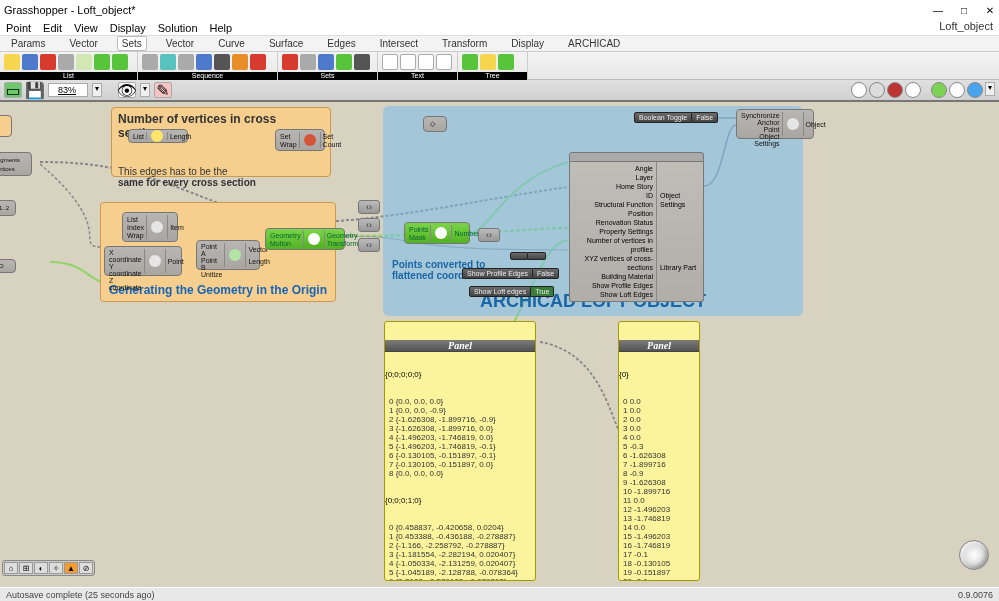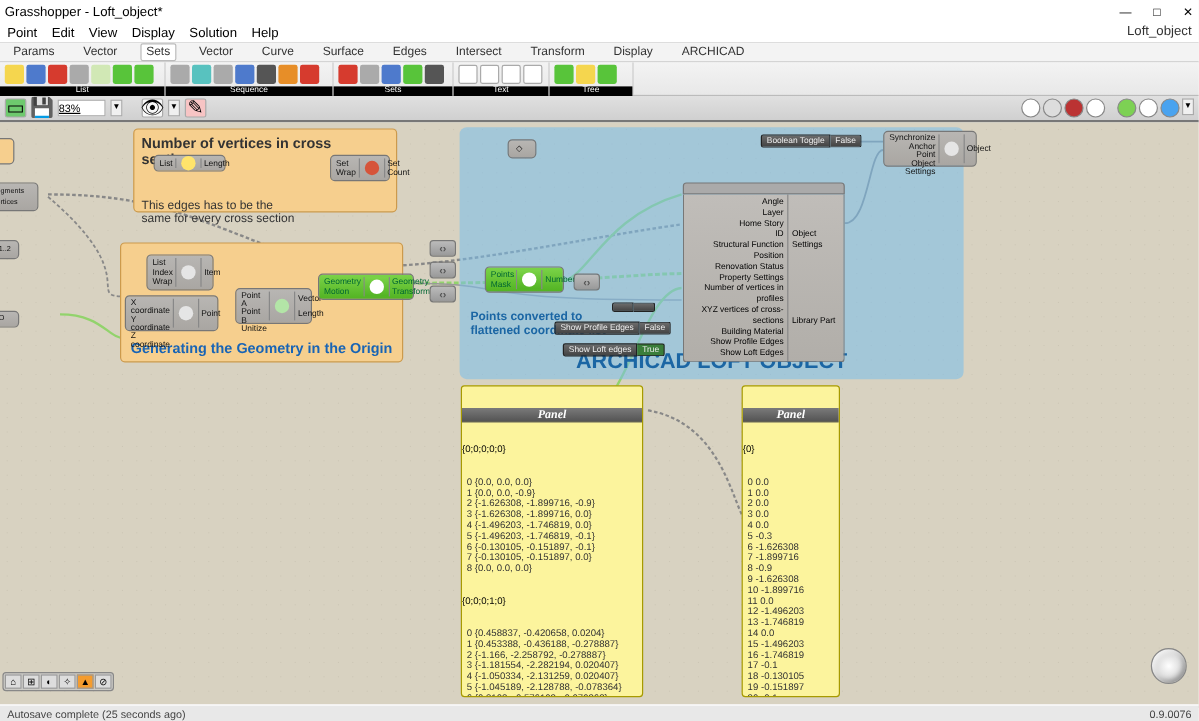--- a/index.html
+++ b/index.html
@@ -25,21 +25,21 @@
 
 .ribbon { height: 28px; background: linear-gradient(#f3f3f3,#e8e8e8); border-bottom: 1px solid #bbb; display: flex; }
 .ribbon .group { display: flex; flex-direction: column; border-right: 1px solid #ccc; }
 .ribbon .icons { display: flex; gap: 2px; padding: 2px 4px; height: 20px; }
 .ribbon .icons .ico { width: 16px; height: 16px; display: inline-block; border-radius: 2px; }
 .ribbon .label { height: 8px; background: #000; color: #fff; font-size: 7px; text-align: center; line-height: 8px; }
 
 
 .viewbar { height: 22px; background: linear-gradient(#e0e0e0,#d0d0d0); border-bottom: 2px solid #777; display: flex; align-items: center; padding: 0 4px; gap: 4px; }
 .viewbar .btn { width: 18px; height: 16px; background: #f7f7f7; border: 1px solid #aaa; border-radius: 2px; display:flex; align-items:center; justify-content:center; }
-.viewbar .zoom { width: 40px; height: 14px; font-size: 9px; border: 1px solid #aaa; background: #fff; text-align: left; padding-right: 2px; text-decoration: underline; }
+.viewbar .zoom { width: 40px; height: 14px; font-size: 9px; border: 1px solid #aaa; background: #fff; text-align: center; padding-right: 2px; text-decoration: underline; }
 .viewbar .dd { width: 10px; height:14px; border:1px solid #aaa; background:#f0f0f0; font-size:8px; text-align:center; }
 .viewbar .right { margin-left: auto; display: flex; gap: 2px; }
 .viewbar .right .ico { width: 16px; height: 16px; border-radius: 8px; border: 1px solid #888; }
 
 
 .canvas { position: relative; width: 999px; height: 488px; background: #d8d2c1; background-image: radial-gradient(#c9c3b2 0.5px, transparent 0.5px); background-size: 12px 12px; overflow: hidden; }
 
 
 .note { position: absolute; background: #f6cf8e; border: 1px solid #cc9a4c; border-radius: 4px; padding: 4px 6px; font-size: 10px; color: #333; }
 .note.big { font-size: 12px; font-weight: bold; color: #1864b5; text-align:center; }
@@ -231,21 +231,21 @@
   </svg>
 
   <div class="bluegroup">
     <div class="title">ARCHICAD LOFT OBJECT</div>
   </div>
 
   <div class="note med" style="left:111px; top:5px; width:220px; height:70px;">
     <div style="font-size:12px">Number of vertices in cross sections</div>
     <div style="height:26px"></div>
     <div style="font-weight:normal;font-size:10px">This edges has to be the</div>
-    <div style="font-weight:normal;font-size:10px">same for every cross section</div>
+    <div style="font-weight:bold;font-size:10px">same for every cross section</div>
   </div>
   <div class="note big" style="left:100px; top:100px; width:236px; height:100px; display:flex; align-items:flex-end; justify-content:center; padding-bottom:4px;">
     <span>Generating the Geometry in the Origin</span>
   </div>
 
   <div class="subannot" style="left:392px; top:145px;margin-top:12px;">
     <span>Points converted to</span><br><span>flattened coordinate list</span>
   </div>
 
   <div class="comp" style="left:-12px; top:13px; width:24px; height:22px; background:#f6cf8e;">

